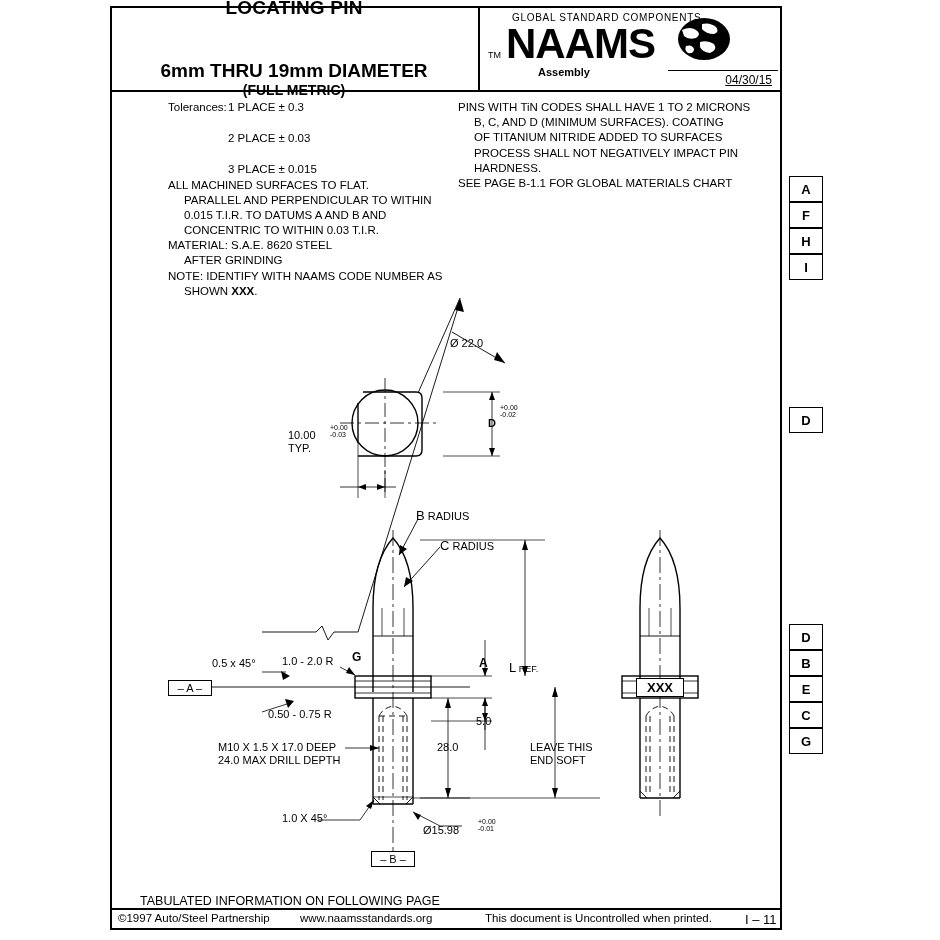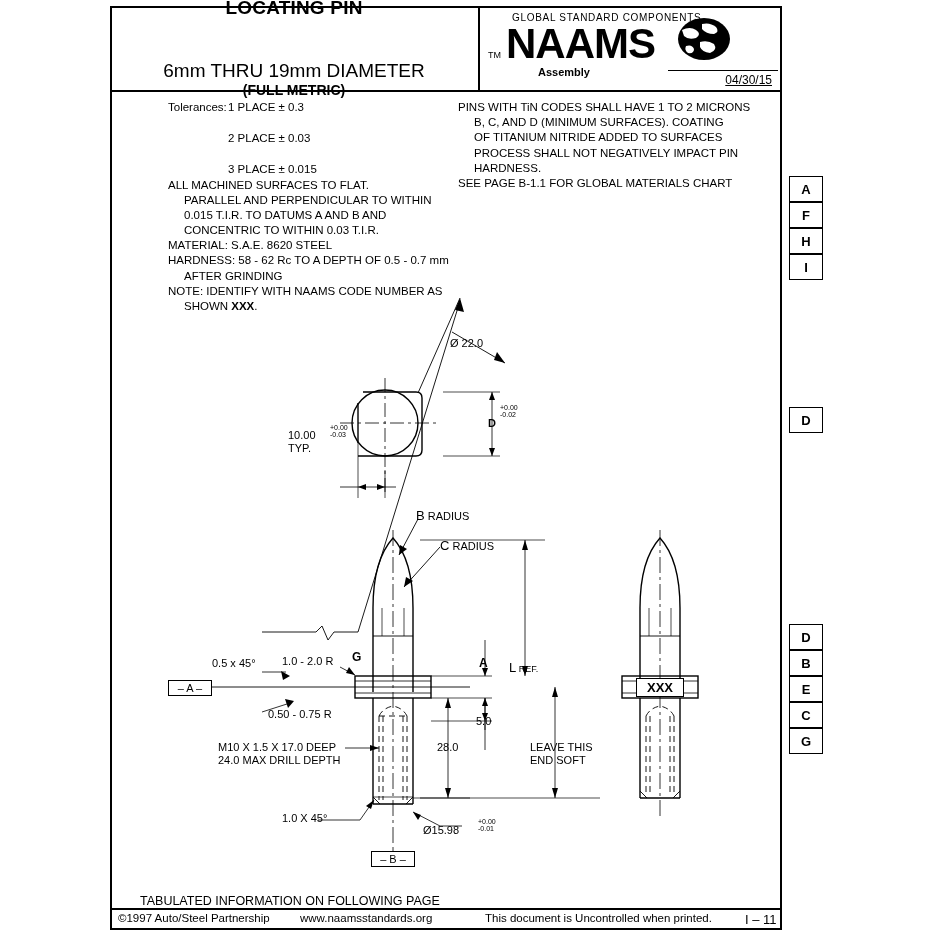--- a/index.html
+++ b/index.html
@@ -7,21 +7,21 @@
   .page{position:relative;width:940px;height:940px;overflow:hidden;}
 
   
   .frame{position:absolute;left:110px;top:6px;width:672px;height:924px;border:2px solid #000;box-sizing:border-box;}
 
   
   .titleblock{position:absolute;left:110px;top:6px;width:672px;height:86px;border-bottom:2px solid #000;box-sizing:border-box;}
   .tb-left{position:absolute;left:0;top:0;width:370px;height:84px;border-right:2px solid #000;box-sizing:border-box;
            display:flex;flex-direction:column;align-items:center;justify-content:center;}
   .tb-left .l1{font-size:19px;font-weight:bold;letter-spacing:.2px;line-height:1.18;}
-  .tb-left .l2{font-size:19px;font-weight:normal;line-height:1.18;margin-top:40px;}
+  .tb-left .l2{font-size:19px;font-weight:bold;line-height:1.18;margin-top:40px;}
   .tb-left .l3{font-size:14px;font-weight:bold;line-height:1.18;}
 
   .tb-right{position:absolute;left:370px;top:0;right:0;height:84px;}
   .gsc{position:absolute;left:32px;top:6px;font-size:10px;letter-spacing:.7px;}
   .naams{position:absolute;left:26px;top:14px;font-size:42px;font-weight:bold;letter-spacing:-1px;font-family:"Liberation Sans",sans-serif;}
   .tm{position:absolute;left:8px;top:44px;font-size:9px;}
   .assembly{position:absolute;left:58px;top:60px;font-size:11px;font-weight:bold;}
   .tb-date{position:absolute;right:10px;bottom:3px;font-size:12px;text-decoration:underline;}
   .tb-dateline{position:absolute;right:4px;bottom:19px;width:110px;border-bottom:1.5px solid #000;}
   .globe{position:absolute;left:196px;top:10px;width:56px;height:46px;}
@@ -89,21 +89,20 @@
         <span class="lbl-t" style="width:60px;display:inline-block">Tolerances:</span>
         <span>1 PLACE ± 0.3</span>
       </div>
     <div class="ind1" style="padding-left:60px;"><span>2 PLACE ± 0.03</span></div>
     <div class="ind1" style="padding-left:60px;"><span>3 PLACE ± 0.015</span></div>
     <div>ALL MACHINED SURFACES TO FLAT.</div>
     <div class="ind2">PARALLEL AND PERPENDICULAR TO WITHIN</div>
     <div class="ind2">0.015 T.I.R. TO DATUMS A AND B AND</div>
     <div class="ind2">CONCENTRIC TO WITHIN 0.03 T.I.R.</div>
     <div>MATERIAL: S.A.E. 8620 STEEL</div>
-    <div>HARDNESS: 58 - 62 Rc TO A DEPTH OF 0.5 - 0.7 mm</div>
     <div class="ind2">AFTER GRINDING</div>
     <div>NOTE: IDENTIFY WITH NAAMS CODE NUMBER AS</div>
     <div class="ind2">
       <span>SHOWN </span><b>XXX</b><span>.</span>
     </div>
   </div>
 
   <div class="notes-right">
     <div>PINS WITH TiN CODES SHALL HAVE 1 TO 2 MICRONS</div>
     <div class="ind2">B, C, AND D (MINIMUM SURFACES). COATING</div>

